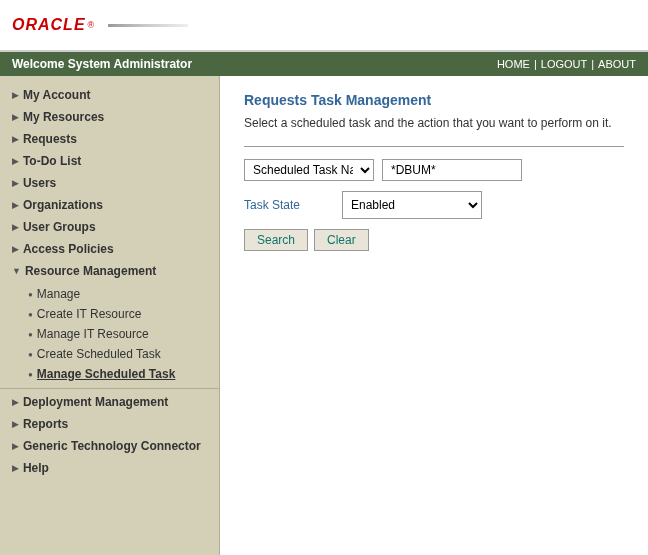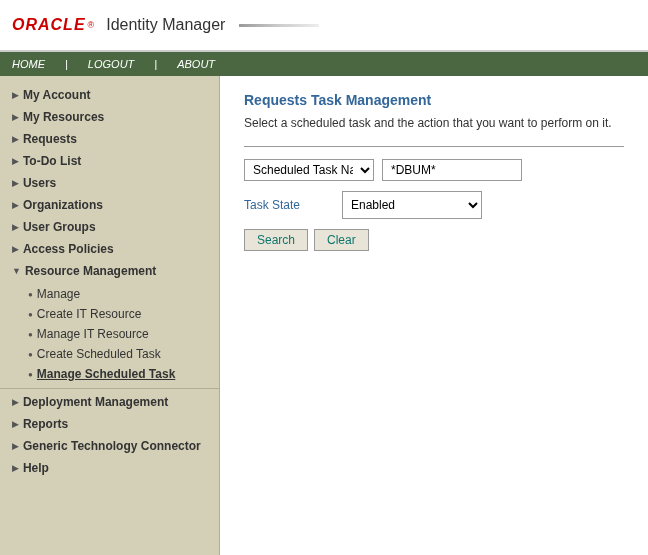--- a/index.html
+++ b/index.html
@@ -10,21 +10,21 @@
     #logo-area { display: flex; align-items: center; gap: 8px; justify-content: space-between; }
     #oracle-logo { display: flex; align-items: center; gap: 2px; }
     .oracle-text { color: #cc0000; font-size: 16px; font-weight: bold; font-style: italic; letter-spacing: 1px; }
     .oracle-reg { color: #cc0000; font-size: 9px; vertical-align: super; }
     .identity-manager-text { color: #333; font-size: 16px; margin-left: 4px; }
     .header-divider { width: 80px; height: 3px; background: linear-gradient(to right, #999, #ccc, #eee); margin-left: 6px; }
 
     
     #navbar { background: #4a6741; color: #fff; padding: 4px 12px; display: flex; align-items: center; justify-content: space-between; height: 24px; }
     #navbar-left { font-size: 12px; font-weight: bold; color: #fff; }
-    #navbar-right { display: flex; gap: 16px; font-size: 11px; color: #fff; font-style: italic; }
+    #navbar-right { display: flex; gap: 0; font-size: 11px; color: #fff; }
     #navbar-right span { cursor: pointer; }
     #navbar-right .separator { margin: 0 4px; }
 
     
     #main-layout { display: flex; height: 479px; }
 
     
     #sidebar { width: 220px; background: #d4d0b8; border-right: 1px solid #b0ad94; padding: 8px 0; overflow-y: auto; flex-shrink: 0; }
     .sidebar-item { padding: 4px 12px; cursor: pointer; display: flex; align-items: center; gap: 4px; }
     .sidebar-item .arrow { color: #555; font-size: 9px; }
@@ -56,26 +56,26 @@
   </style>
 </head>
 <body>
 
 <div id="header">
   <div id="logo-area">
     <div id="oracle-logo">
       <span class="oracle-text">ORACLE</span>
         <span class="oracle-reg">®</span>
     </div>
-    <span class="identity-manager-text">Identity Manager</span>
     <div class="header-divider"></div>
   </div>
 </div>
 
 <div id="navbar">
+  <span id="navbar-left">Welcome System Administrator</span>
   <div id="navbar-right">
     <span>HOME</span>
     <span class="separator"> | </span>
     <span>LOGOUT</span>
     <span class="separator"> | </span>
     <span>ABOUT</span>
   </div>
 </div>
 
 <div id="main-layout">

